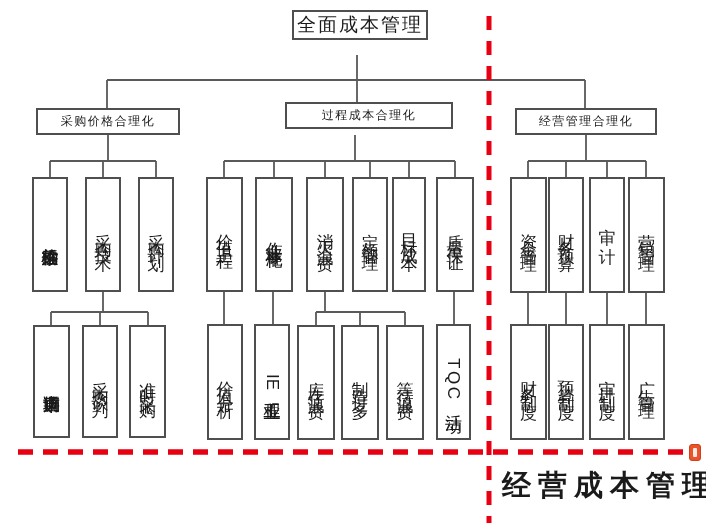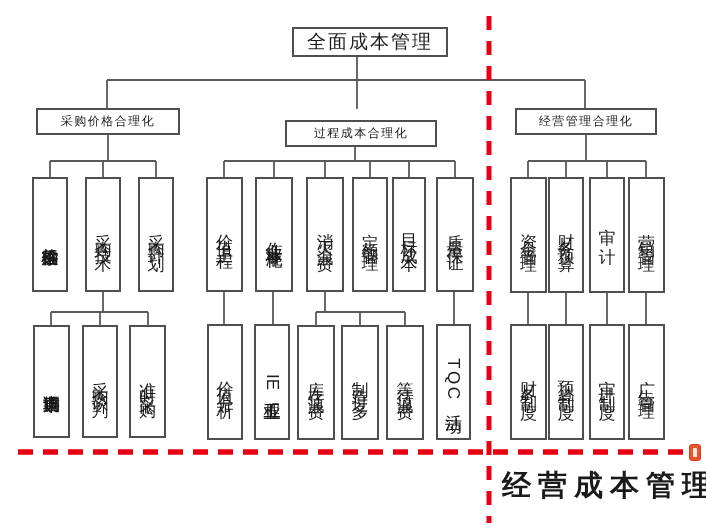--- a/index.html
+++ b/index.html
@@ -46,28 +46,28 @@
       M108,135 V161 M50,161 H156 M50,161 V177 M103,161 V177 M156,161 V177
       M355,135 V161 M224,161 H455 M224,161 V177 M274,161 V177 M325,161 V177 M370,161 V177 M409,161 V177 M455,161 V177
       M586,135 V161 M528,161 H646 M528,161 V177 M566,161 V177 M607,161 V177 M646,161 V177
       M103,292 V312 M51,312 H148 M51,312 V325 M100,312 V325 M148,312 V325
       M224,292 V324 M273,292 V324
       M325,292 V312 M316,312 H405 M316,312 V325 M360,312 V325 M405,312 V325
       M454,292 V324
       M528,293 V324 M566,293 V324 M607,293 V324 M646,293 V324"></path>
   </svg>
 
-  <div class="box hbox root" style="left:292px;top:27px;width:156px;height:30px;">
+  <div class="box hbox root" style="left:292px;top:10px;width:136px;height:30px;">
     <span>全面成本管理</span>
   </div>
 
   <div class="box hbox" style="left:36px;top:108px;width:144px;height:27px;">
     <span>采购价格合理化</span>
   </div>
-  <div class="box hbox" style="left:285px;top:120px;width:152px;height:27px;">
+  <div class="box hbox" style="left:285px;top:102px;width:168px;height:27px;">
     <span>过程成本合理化</span>
   </div>
   <div class="box hbox" style="left:515px;top:108px;width:142px;height:27px;">
     <span>经营管理合理化</span>
   </div>
 
   <div class="box vbox" style="left:32px;top:177px;width:36px;height:115px;">
     <span class="vtext" style="letter-spacing: 0px;">采购价格标准</span>
   </div>
   <div class="box vbox" style="left:85px;top:177px;width:36px;height:115px;">

